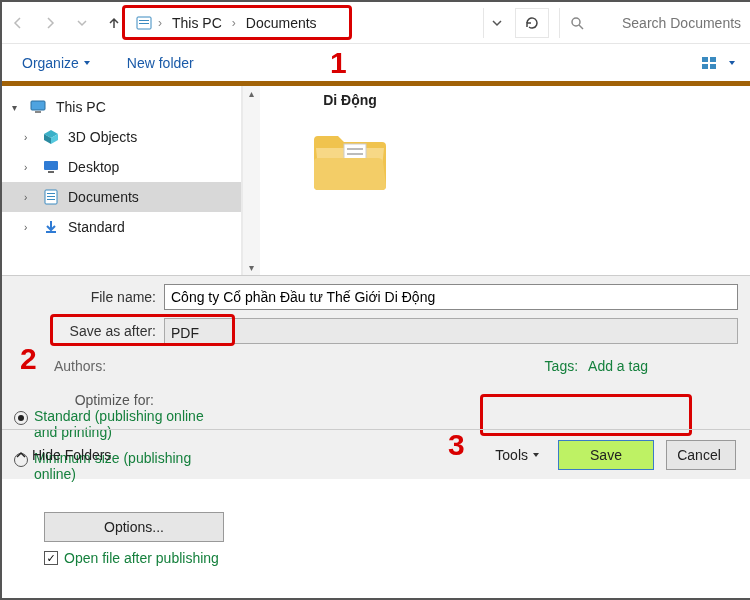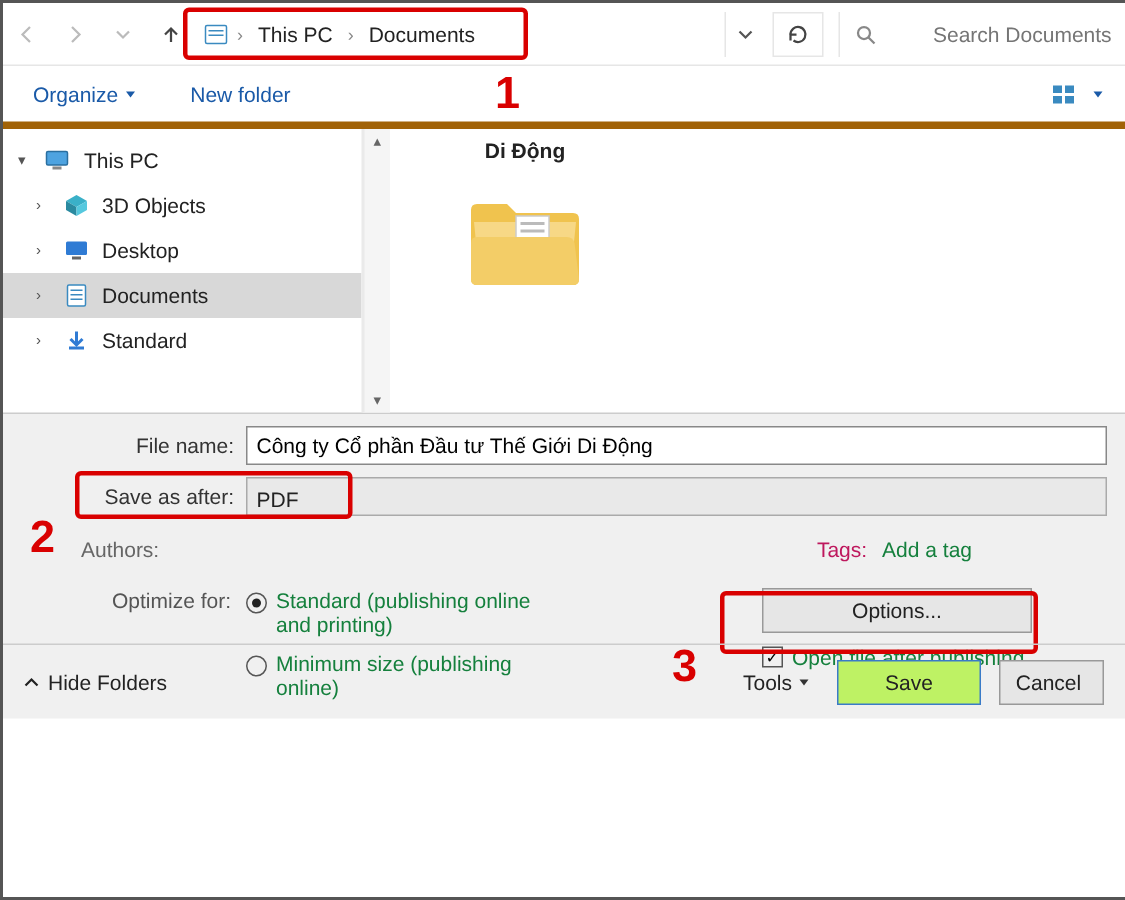--- a/index.html
+++ b/index.html
@@ -40,30 +40,30 @@
 
   .bottom { padding:8px 12px 0 12px; background:#f0f0f0; height:203px; position:relative; }
   .formrow { display:flex; align-items:center; margin-bottom:8px; }
   .formlabel { width:150px; text-align:right; padding-right:8px; color:#333; }
   .txt-input { flex:1; height:26px; border:1px solid #888; padding:2px 6px; font-size:14px; background:#fff; }
   .combo { flex:1; height:26px; border:1px solid #aaa; background:#e9e9e9; padding:2px 6px; display:flex; align-items:flex-end; }
 
   .metarow { display:flex; margin-top:14px; }
   .metalabel { color:#666; width:80px; text-align:left; margin-left:40px; }
   .link { color:#15803d; }
-  .optwrap { display:flex; margin-top:18px; }
+  .optwrap { display:flex; margin-top:18px;flex-direction:column; }
   .optlabel { color:#555; width:150px; text-align:right; padding-right:10px; }
   .optchoices { flex:1; }
   .radio-row { display:flex; align-items:flex-start; gap:6px; margin-bottom:10px; }
   .radio { width:14px; height:14px; border:1px solid #555; border-radius:50%; margin-top:3px; position:relative; flex-shrink:0; }
   .radio.checked::after { content:""; position:absolute; left:3px; top:3px; width:6px; height:6px; border-radius:50%; background:#222; }
 
   .btn { height:30px; padding:0 18px; border:1px solid #999; background:#e6e6e6; display:inline-flex; align-items:center; justify-content:center; }
   .btn.primary { background:#bef264; border:1px solid #3a7bc8; }
-  .options-btn { width:180px; justify-content:center; }
+  .options-btn { width:180px; justify-content:center;margin-top:20px; }
 
   .chkrow { display:flex; align-items:center; gap:6px; margin-top:8px; }
   .chk { width:14px; height:14px; border:1px solid #555; display:inline-flex; align-items:center; justify-content:center; font-size:11px; color:#000; }
 
   .footer { position:absolute; bottom:0; left:0; right:0; height:50px; border-top:1px solid #ccc; display:flex; align-items:center; padding:0 14px; }
   .hf { display:flex; align-items:center; gap:6px; color:#222; }
 </style>
 </head>
 <body>
 
@@ -240,21 +240,21 @@
       <span>PDF</span>
     </div>
   </div>
 
   <div class="red-box" style="left:48px; top:38px; width:185px; height:32px;"></div>
   <div class="callout" style="left:18px; top:66px;">2</div>
 
   <div class="metarow">
     <span class="metalabel">Authors:</span>
     <span style="flex:1"></span>
-    <span style="color:#be185d; margin-right:10px;">Tags:</span>
+    <span style="color:#15803d; margin-right:10px;">Tags:</span>
     <span class="link">Add a tag</span>
     <span style="width:90px"></span>
   </div>
 
   <div class="optwrap">
     <div class="optlabel">Optimize for:</div>
     <div class="optchoices">
       <div class="radio-row">
         <span class="radio checked"></span>
         <span class="link" style="max-width:170px">Standard (publishing online and printing)</span>

